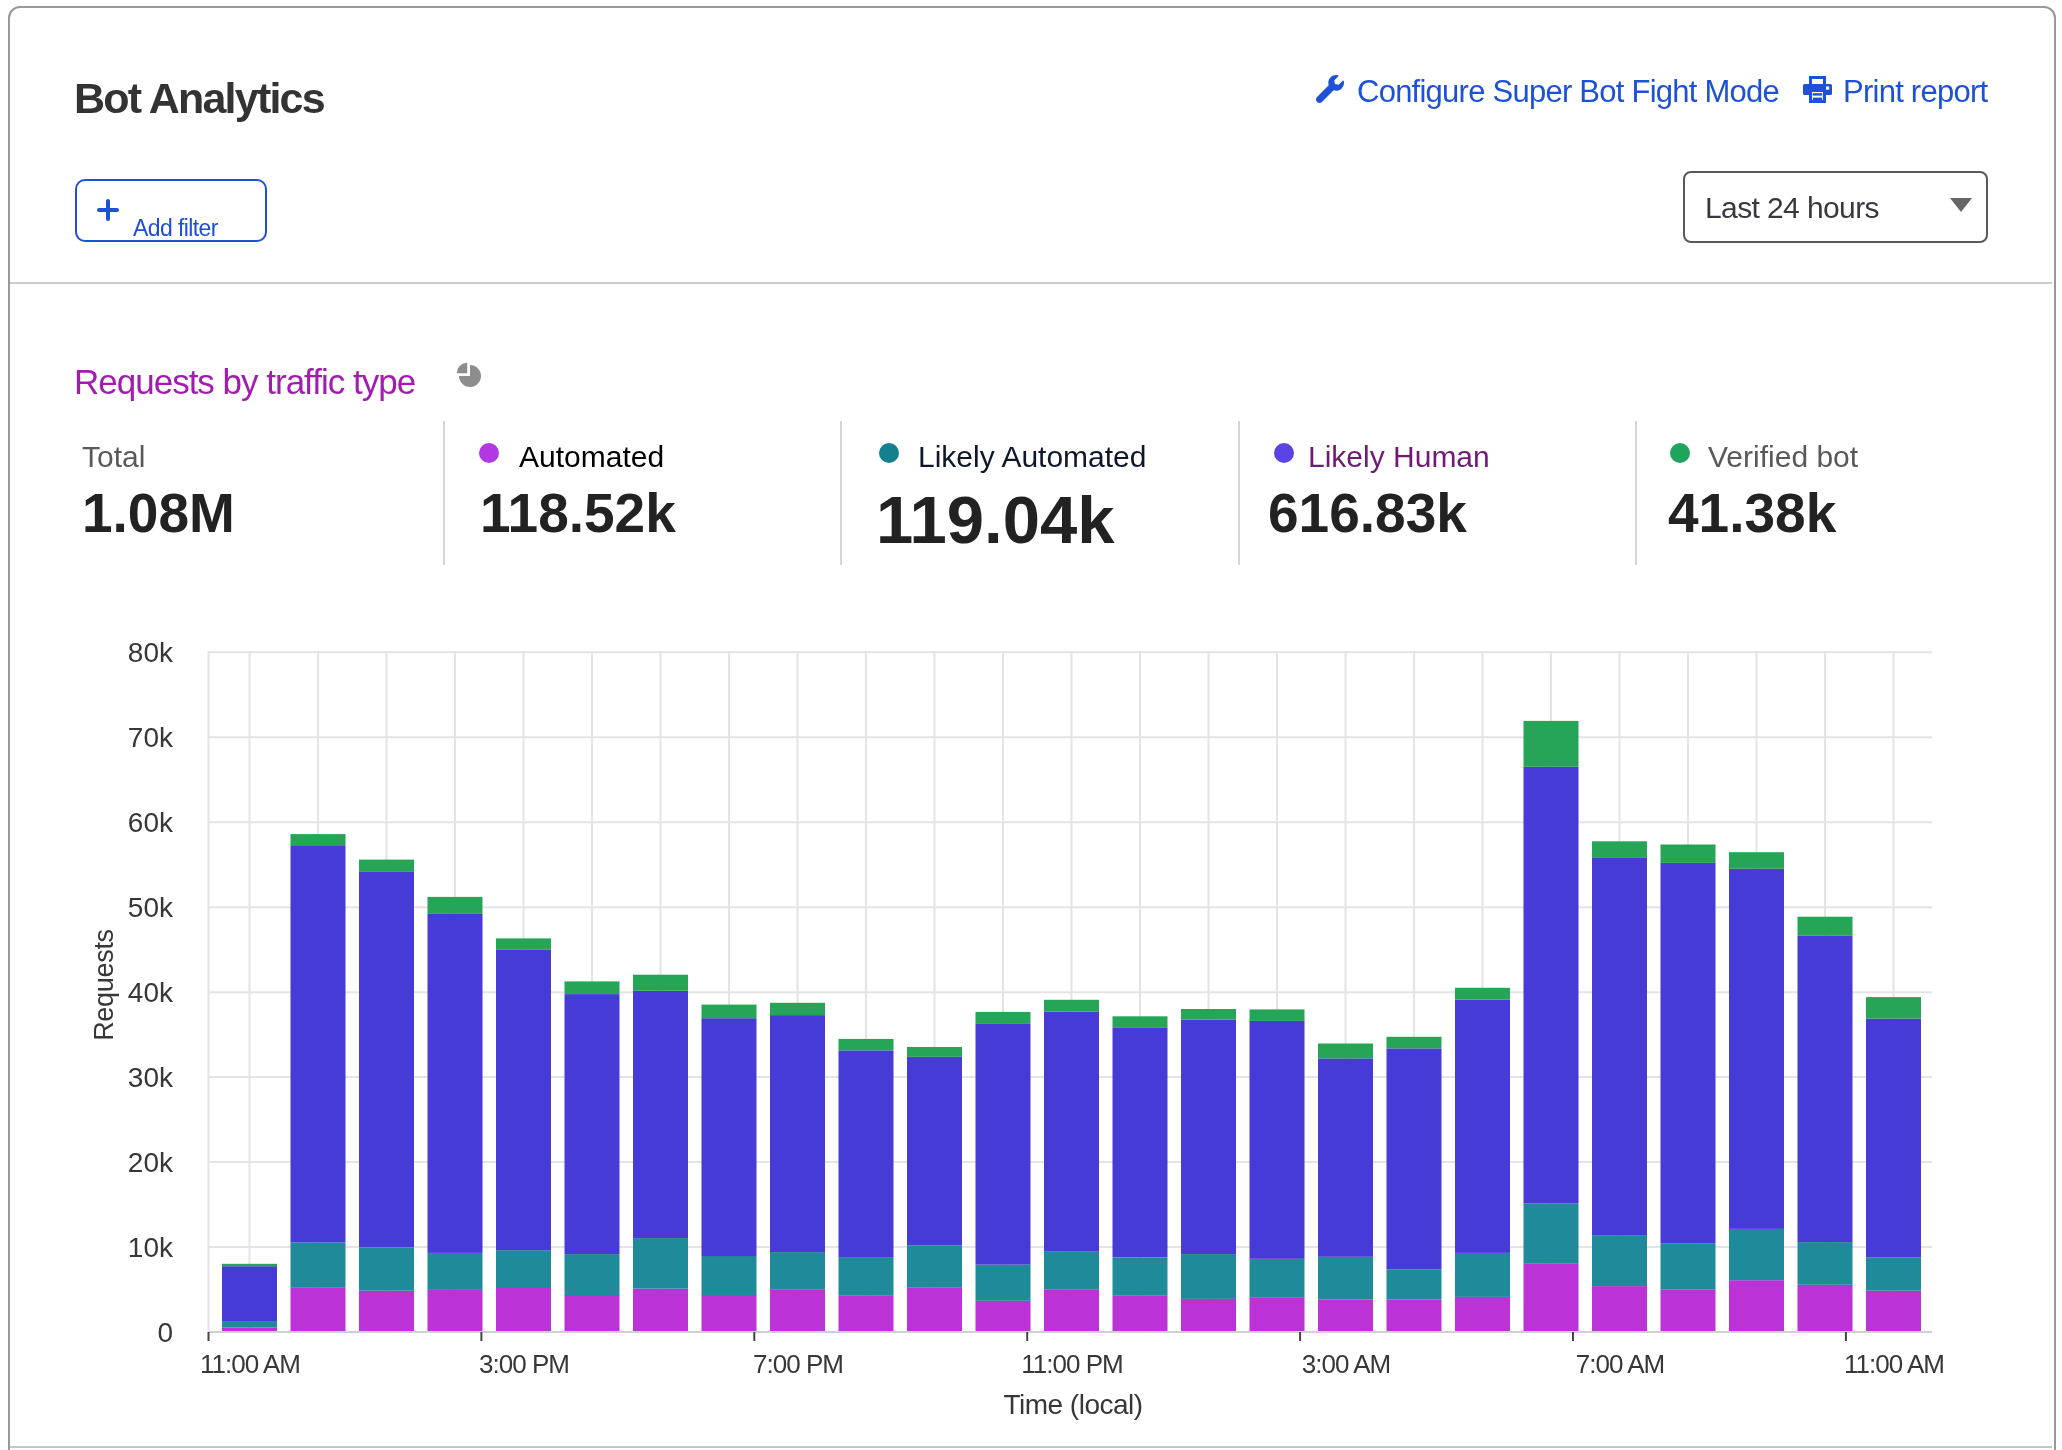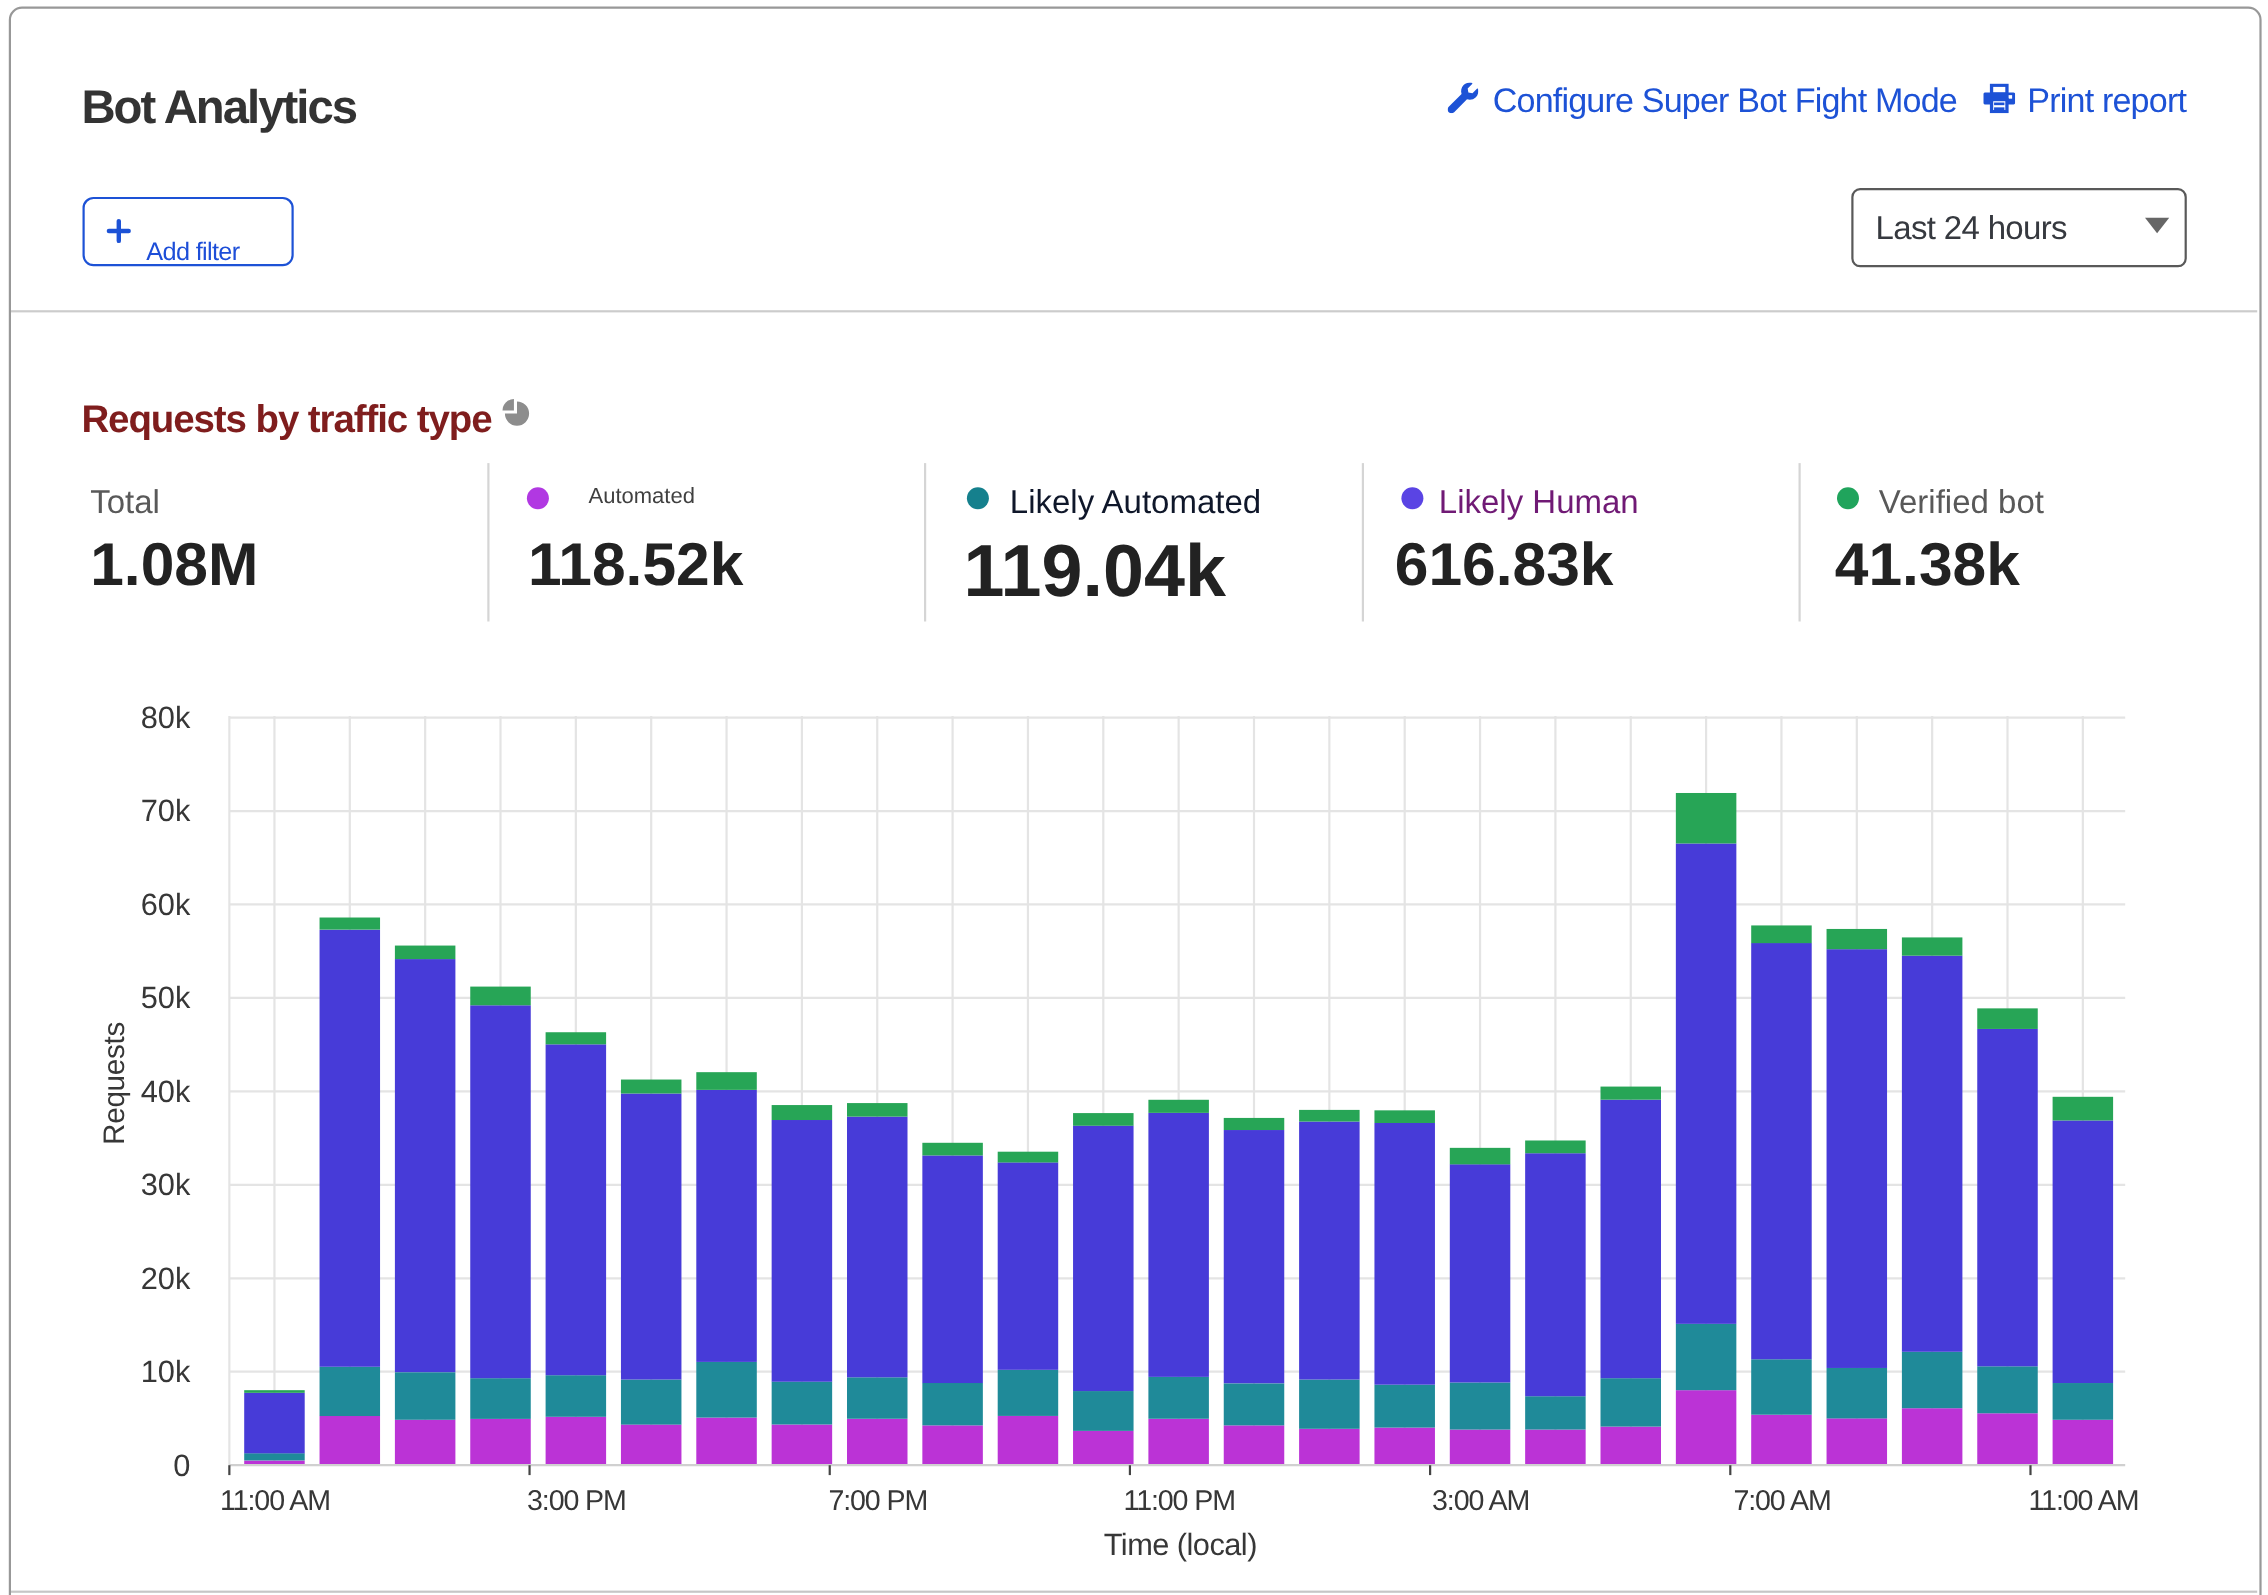--- a/index.html
+++ b/index.html
@@ -30,31 +30,31 @@
 <div class="abs" style="left:97px;top:199px;width:22px;height:22px;">
     <div class="abs" style="left:9px;top:0;width:4px;height:22px;background:#1d52d6;border-radius:2px;"></div>
     <div class="abs" style="left:0;top:9px;width:22px;height:4px;background:#1d52d6;border-radius:2px;"></div>
   </div>
 <div class="abs" style="left:133px;top:195px;font-size:23px;letter-spacing:-0.6px;color:#1d4ed8;margin-top:20px;">Add filter</div>
 
 <div class="abs" style="left:1683px;top:171px;width:301px;height:68px;border:2px solid #595959;border-radius:8px;"></div>
 <div class="abs" style="left:1705px;top:191px;font-size:30px;letter-spacing:-0.6px;color:#36393f;">Last 24 hours</div>
 <div class="abs" style="left:1950px;top:198px;width:0;height:0;border-left:11px solid transparent;border-right:11px solid transparent;border-top:14px solid #666;"></div>
 
-<div class="abs" style="left:74px;top:362px;font-size:35px;font-weight:700;color:#7f1d1d;letter-spacing:-1.0px;">Requests by traffic type</div>
+<div class="abs" style="left:74px;top:362px;font-size:35px;font-weight:400;color:#a21caf;letter-spacing:-1.0px;">Requests by traffic type</div>
 <svg width="27" height="27" viewBox="0 0 27 27" style="position:absolute;left:455px;top:361px">
     <path fill="#8d8d8d" d="M15 4 A11 11 0 1 1 4 15 L15 15 Z"></path>
     <path fill="#8d8d8d" d="M12.2 12.2 L12.2 1.8 A10.4 10.4 0 0 0 1.8 12.2 Z"></path>
   </svg>
 
 <div class="abs" style="left:82px;top:440px;font-size:30px;color:#595959;">Total</div>
 <div class="abs" style="left:82px;top:481px;font-size:55px;font-weight:700;color:#222;">1.08M</div>
 
 <div class="abs" style="left:479px;top:443px;width:20px;height:20px;border-radius:50%;background:#b138e2;"></div>
-<div class="abs" style="left:519px;top:440px;font-size:20px;color:#404040;margin-left:16px;">Automated</div>
+<div class="abs" style="left:519px;top:440px;font-size:30px;color:#000000;">Automated</div>
 <div class="abs" style="left:480px;top:481px;font-size:55px;font-weight:700;color:#222;">118.52k</div>
 
 <div class="abs" style="left:879px;top:443px;width:20px;height:20px;border-radius:50%;background:#15808d;"></div>
 <div class="abs" style="left:918px;top:440px;font-size:30px;color:#0f172a;">Likely Automated</div>
 <div class="abs" style="left:876px;top:481px;font-size:67px;font-weight:700;color:#222;">119.04k</div>
 
 <div class="abs" style="left:1274px;top:443px;width:20px;height:20px;border-radius:50%;background:#5a44e4;"></div>
 <div class="abs" style="left:1308px;top:440px;font-size:30px;color:#701a75;">Likely Human</div>
 <div class="abs" style="left:1268px;top:481px;font-size:55px;font-weight:700;color:#222;">616.83k</div>
 

